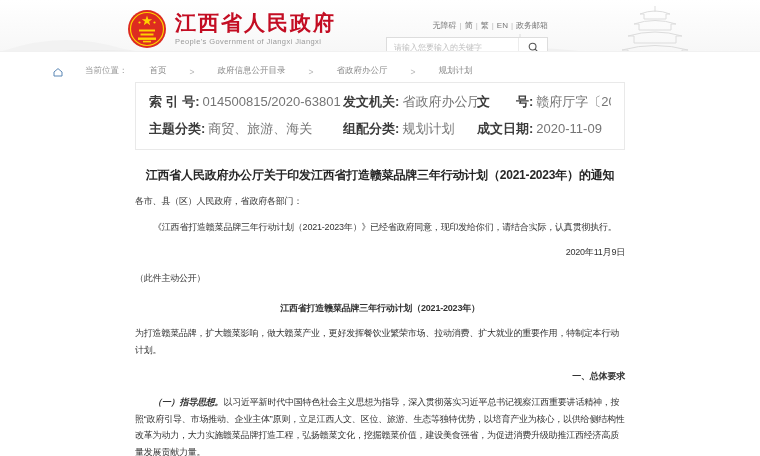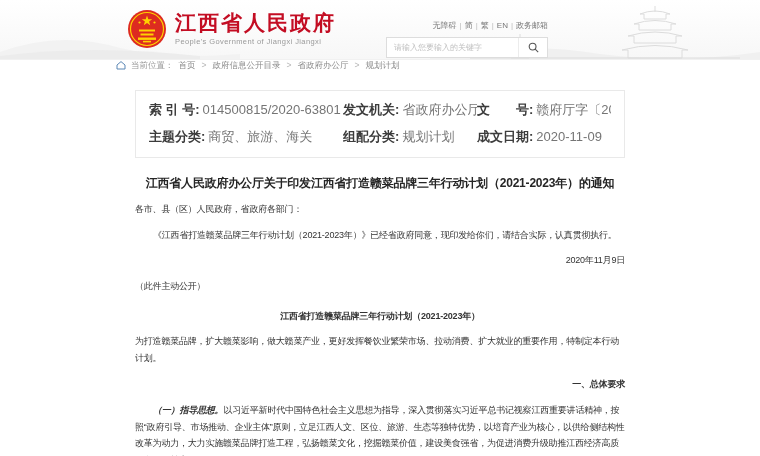--- a/index.html
+++ b/index.html
@@ -1,37 +1,37 @@
 <!DOCTYPE html>
 <html><head>
 <meta charset="utf-8">
 <style>
   * { margin:0; padding:0; box-sizing:border-box; }
   html,body { width:760px; height:456px; }
   body { font-family:"Liberation Sans","DejaVu Sans",sans-serif; background:#fff; }
   .page { width:760px; height:456px; overflow:hidden; background:#fff; position:relative; }
 
   
-  .site-header { position:relative; height:60px; background:linear-gradient(#ffffff,#f7f7f7); border-bottom:1px solid #f1f1f1; overflow:hidden; }
+  .site-header { position:relative; height:52px; background:linear-gradient(#ffffff,#f7f7f7); border-bottom:1px solid #f1f1f1; overflow:hidden; }
   .header-art { position:absolute; left:0; top:0; width:760px; height:60px; pointer-events:none; }
   .logo { position:absolute; left:127px; top:9px; display:flex; align-items:center; gap:8px; cursor:pointer; }
   .emblem { width:40px; height:40px; }
   .site-title { font-size:21px; font-weight:bold; color:#c30d23; letter-spacing:2px; line-height:1.1; font-family:"Liberation Serif","DejaVu Serif",serif; }
   .site-subtitle { font-size:7.5px; color:#9a9a9a; letter-spacing:.4px; margin-top:2px; }
   .header-right { position:absolute; right:212px; top:20px; width:220px; text-align:right; }
   .top-links { font-size:8px; color:#777; white-space:nowrap; }
   .top-links span { cursor:pointer; }
   .top-links i { font-style:normal; color:#bbb; margin:0 3px; }
   .search-box { margin-top:6px; display:flex; width:162px; height:21px; border:1px solid #ddd; background:#fff; margin-left:auto;justify-content:center; }
   .search-box input { flex:1; border:none; outline:none; font-size:8px; padding:0 7px; color:#444; background:transparent; }
   .search-box input::placeholder { color:#bfbfbf; }
   .search-btn { width:29px; border:none; border-left:1px solid #ececec; background:#fff; display:flex; align-items:center; justify-content:center; cursor:pointer; }
 
   
-  .breadcrumb { height:25px; display:flex; align-items:flex-start; padding-left:116px; font-size:8.5px; color:#999; gap:5px; background:#fff; }
+  .breadcrumb { height:25px; display:flex; align-items:flex-end; padding-left:53px; font-size:8.5px; color:#999; gap:22px; background:#fff; }
   .breadcrumb .crumb { color:#8a8a8a; cursor:pointer; }
   .breadcrumb .bsep { color:#b5b5b5; margin:0 1px; }
 
   
   .content { width:490px; margin:0 auto; }
   .meta-box { margin-top:5px; border:1px solid #e9e9e9; padding:10px 13px 11px; display:grid; grid-template-columns:42% 29% 29%; row-gap:9px; font-size:13px; }
   .meta-cell { white-space:nowrap; overflow:hidden; }
   .meta-label { font-weight:bold; color:#3c3c3c; }
   .meta-value { color:#757575; margin-left:3px; }
 

